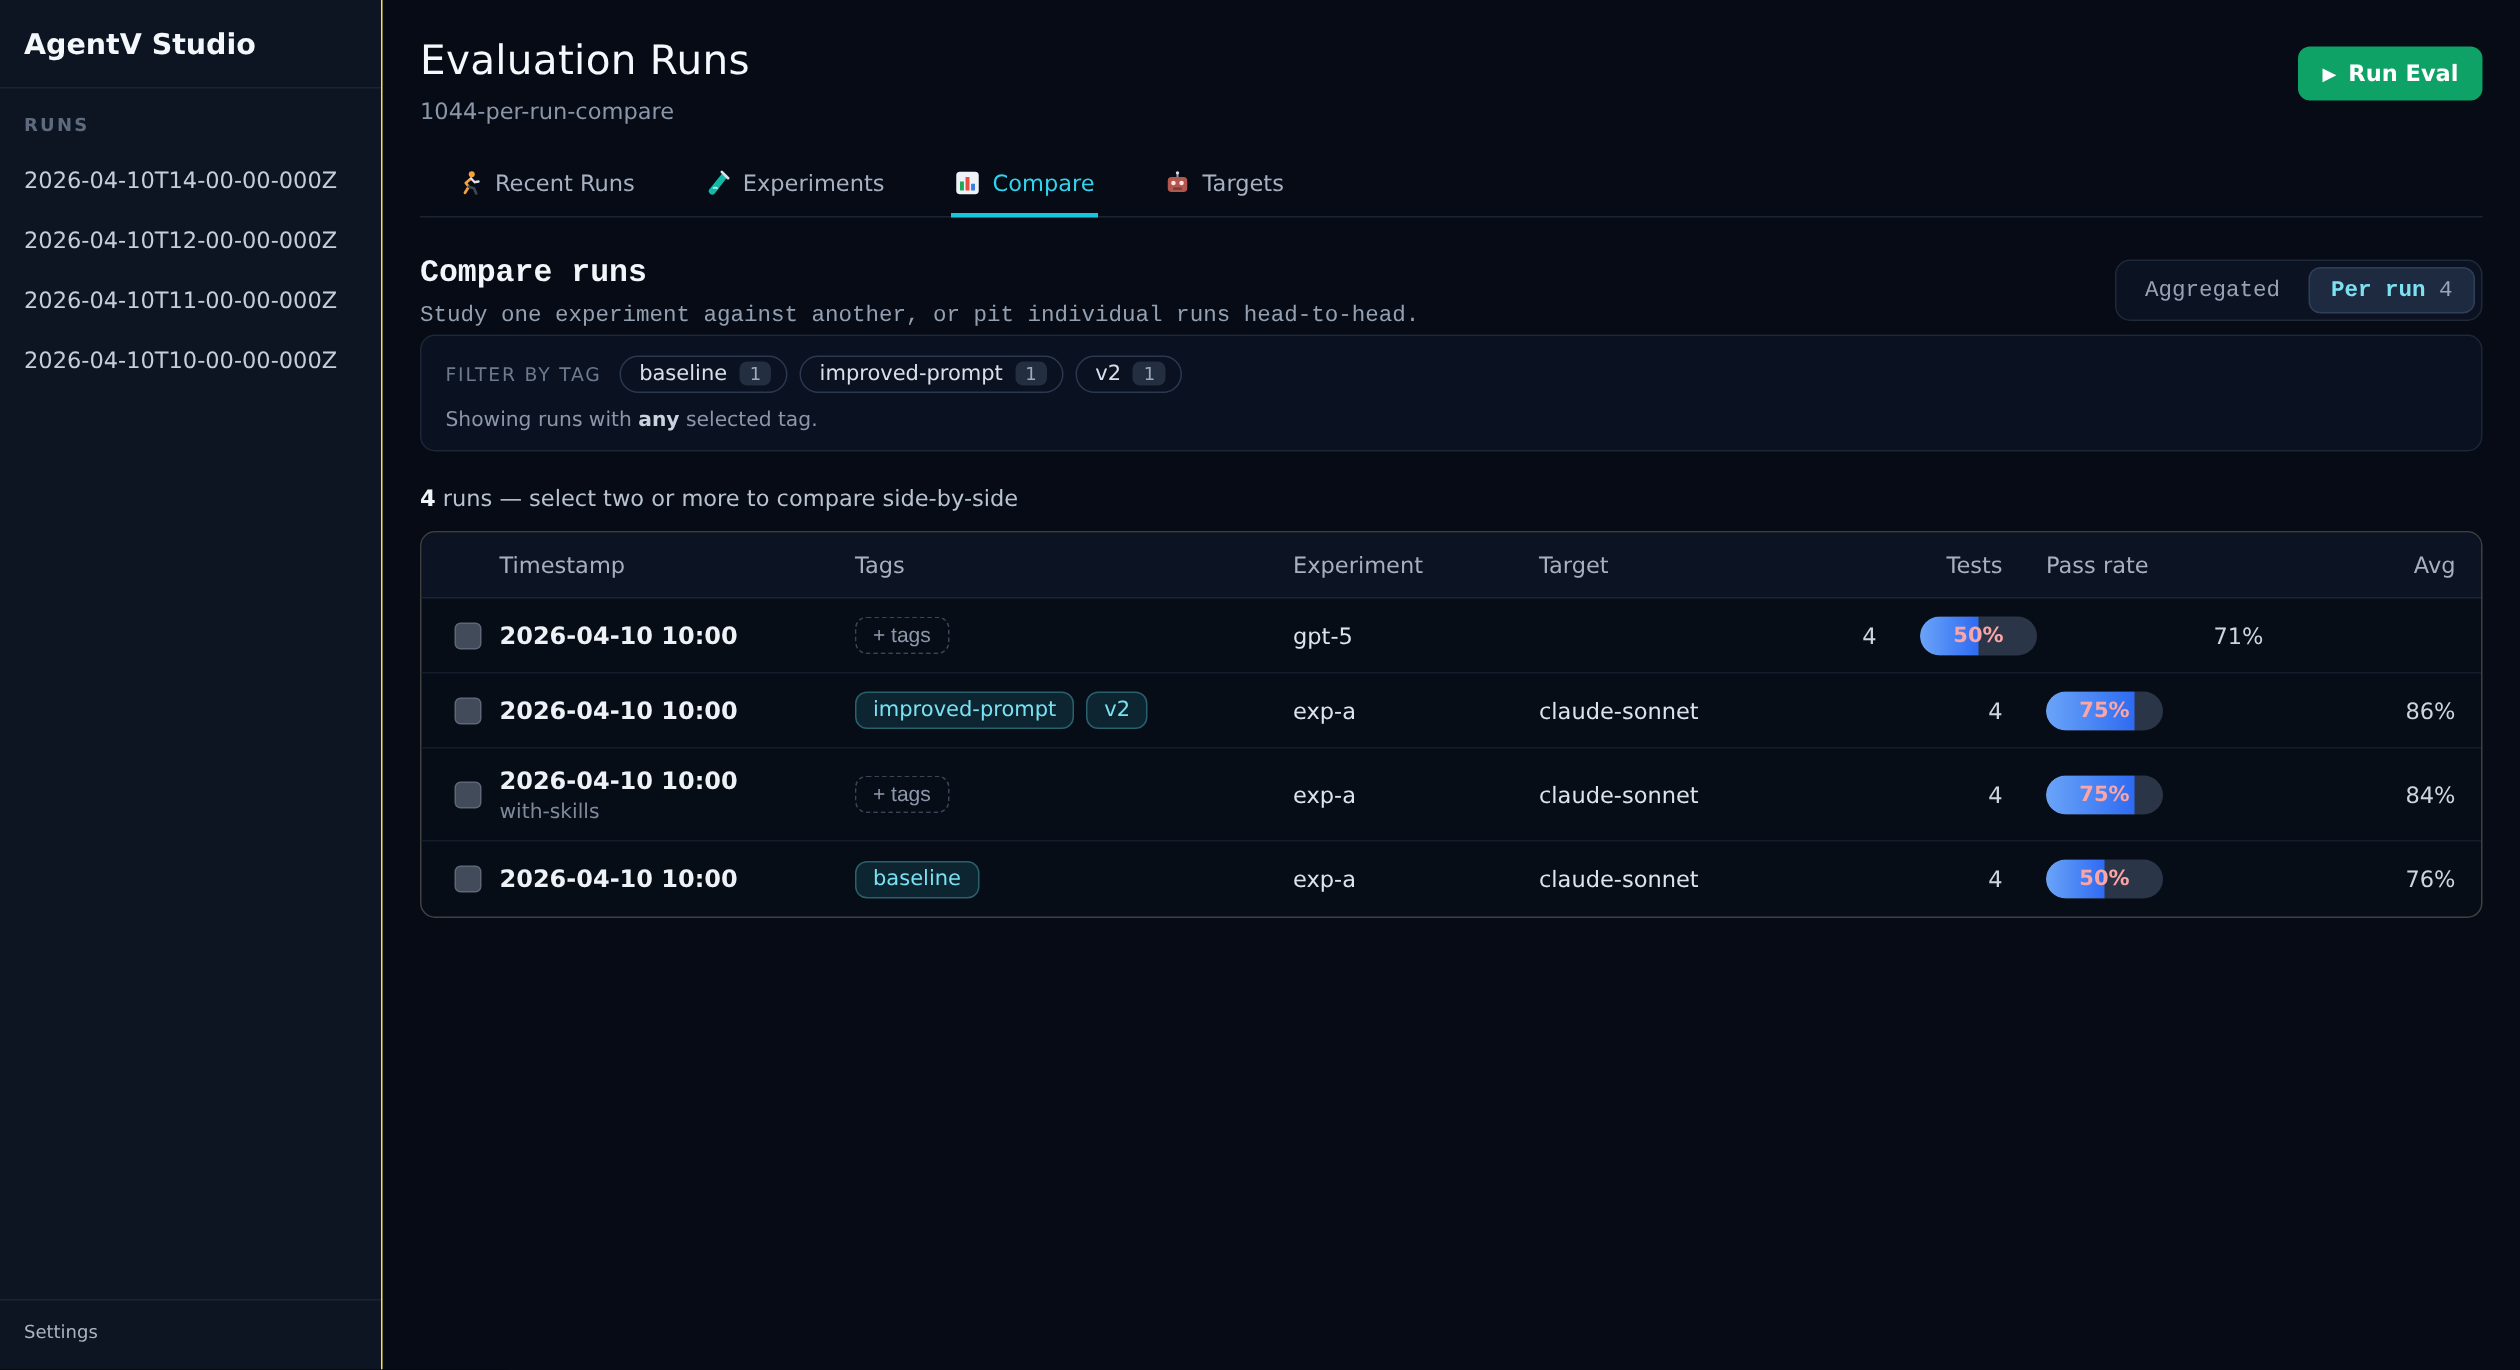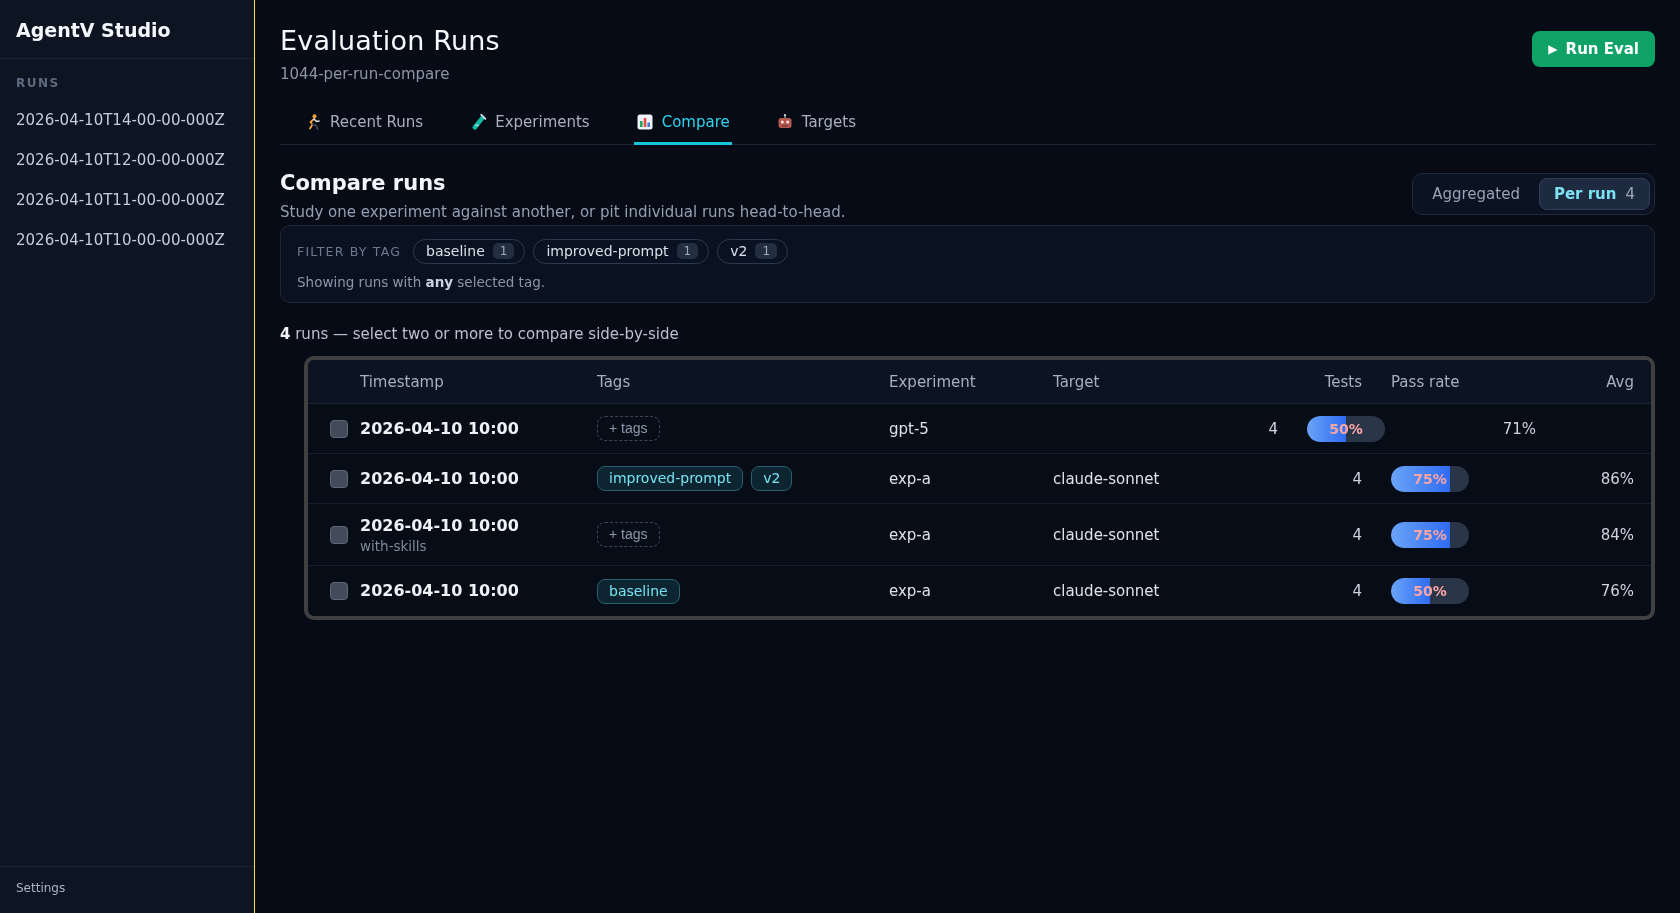--- a/index.html
+++ b/index.html
@@ -65,21 +65,21 @@
   .tab {
     display:flex; align-items:center; gap:8px;
     font-size:15px; color:#a7b1c1;
     padding:6px 2px 11px 2px; margin-bottom:-1px;
     border-bottom:3px solid transparent; cursor:pointer;
   }
   .tab.active { color:#2fd4ee; border-bottom-color:#19c4dd; }
   .tab .ticon { width:18px; height:18px; display:inline-block; }
 
   
-  .section-row { display:flex; justify-content:space-between; align-items:flex-start; margin-top:26px; }
+  .section-row { display:flex; justify-content:space-between; align-items:flex-start; margin-top:26px;font-family:Liberation Mono, monospace; }
   .section-title { font-size:21px; font-weight:bold; color:#f2f5fa; }
   .section-desc { font-size:15px; color:#93a0b2; margin-top:8px; }
 
   .view-toggle {
     display:flex; align-items:center; gap:4px;
     background:#0b1322; border:1px solid #1e2939; border-radius:10px;
     padding:4px; margin-top:2px;
   }
   .toggle-opt {
     font-size:15px; color:#97a3b4; padding:6px 14px;
@@ -115,22 +115,22 @@
   .filter-showing { font-size:13.5px; color:#8b97a8; margin-top:10px; }
   .filter-showing b { color:#c9d2de; }
 
   
   .summary-line { margin-top:22px; font-size:15px; color:#b9c3d0; }
   .summary-line b { color:#f0f4f9; }
 
   
   .runs-table {
     margin-top:13px;
-    border:4px solid #404040; border-radius:10px;
-    overflow:hidden; background:#070d17;margin-left:24px;
+    border:1px solid #404040; border-radius:10px;
+    overflow:hidden; background:#070d17;
   }
   .tgrid {
     display:grid;
     grid-template-columns:52px 237px 292px 164px 225px 84px 191px 1fr;
     align-items:center;
   }
   .thead {
     background:#0c1322;
     border-bottom:1px solid #1b2433;
     height:44px;

